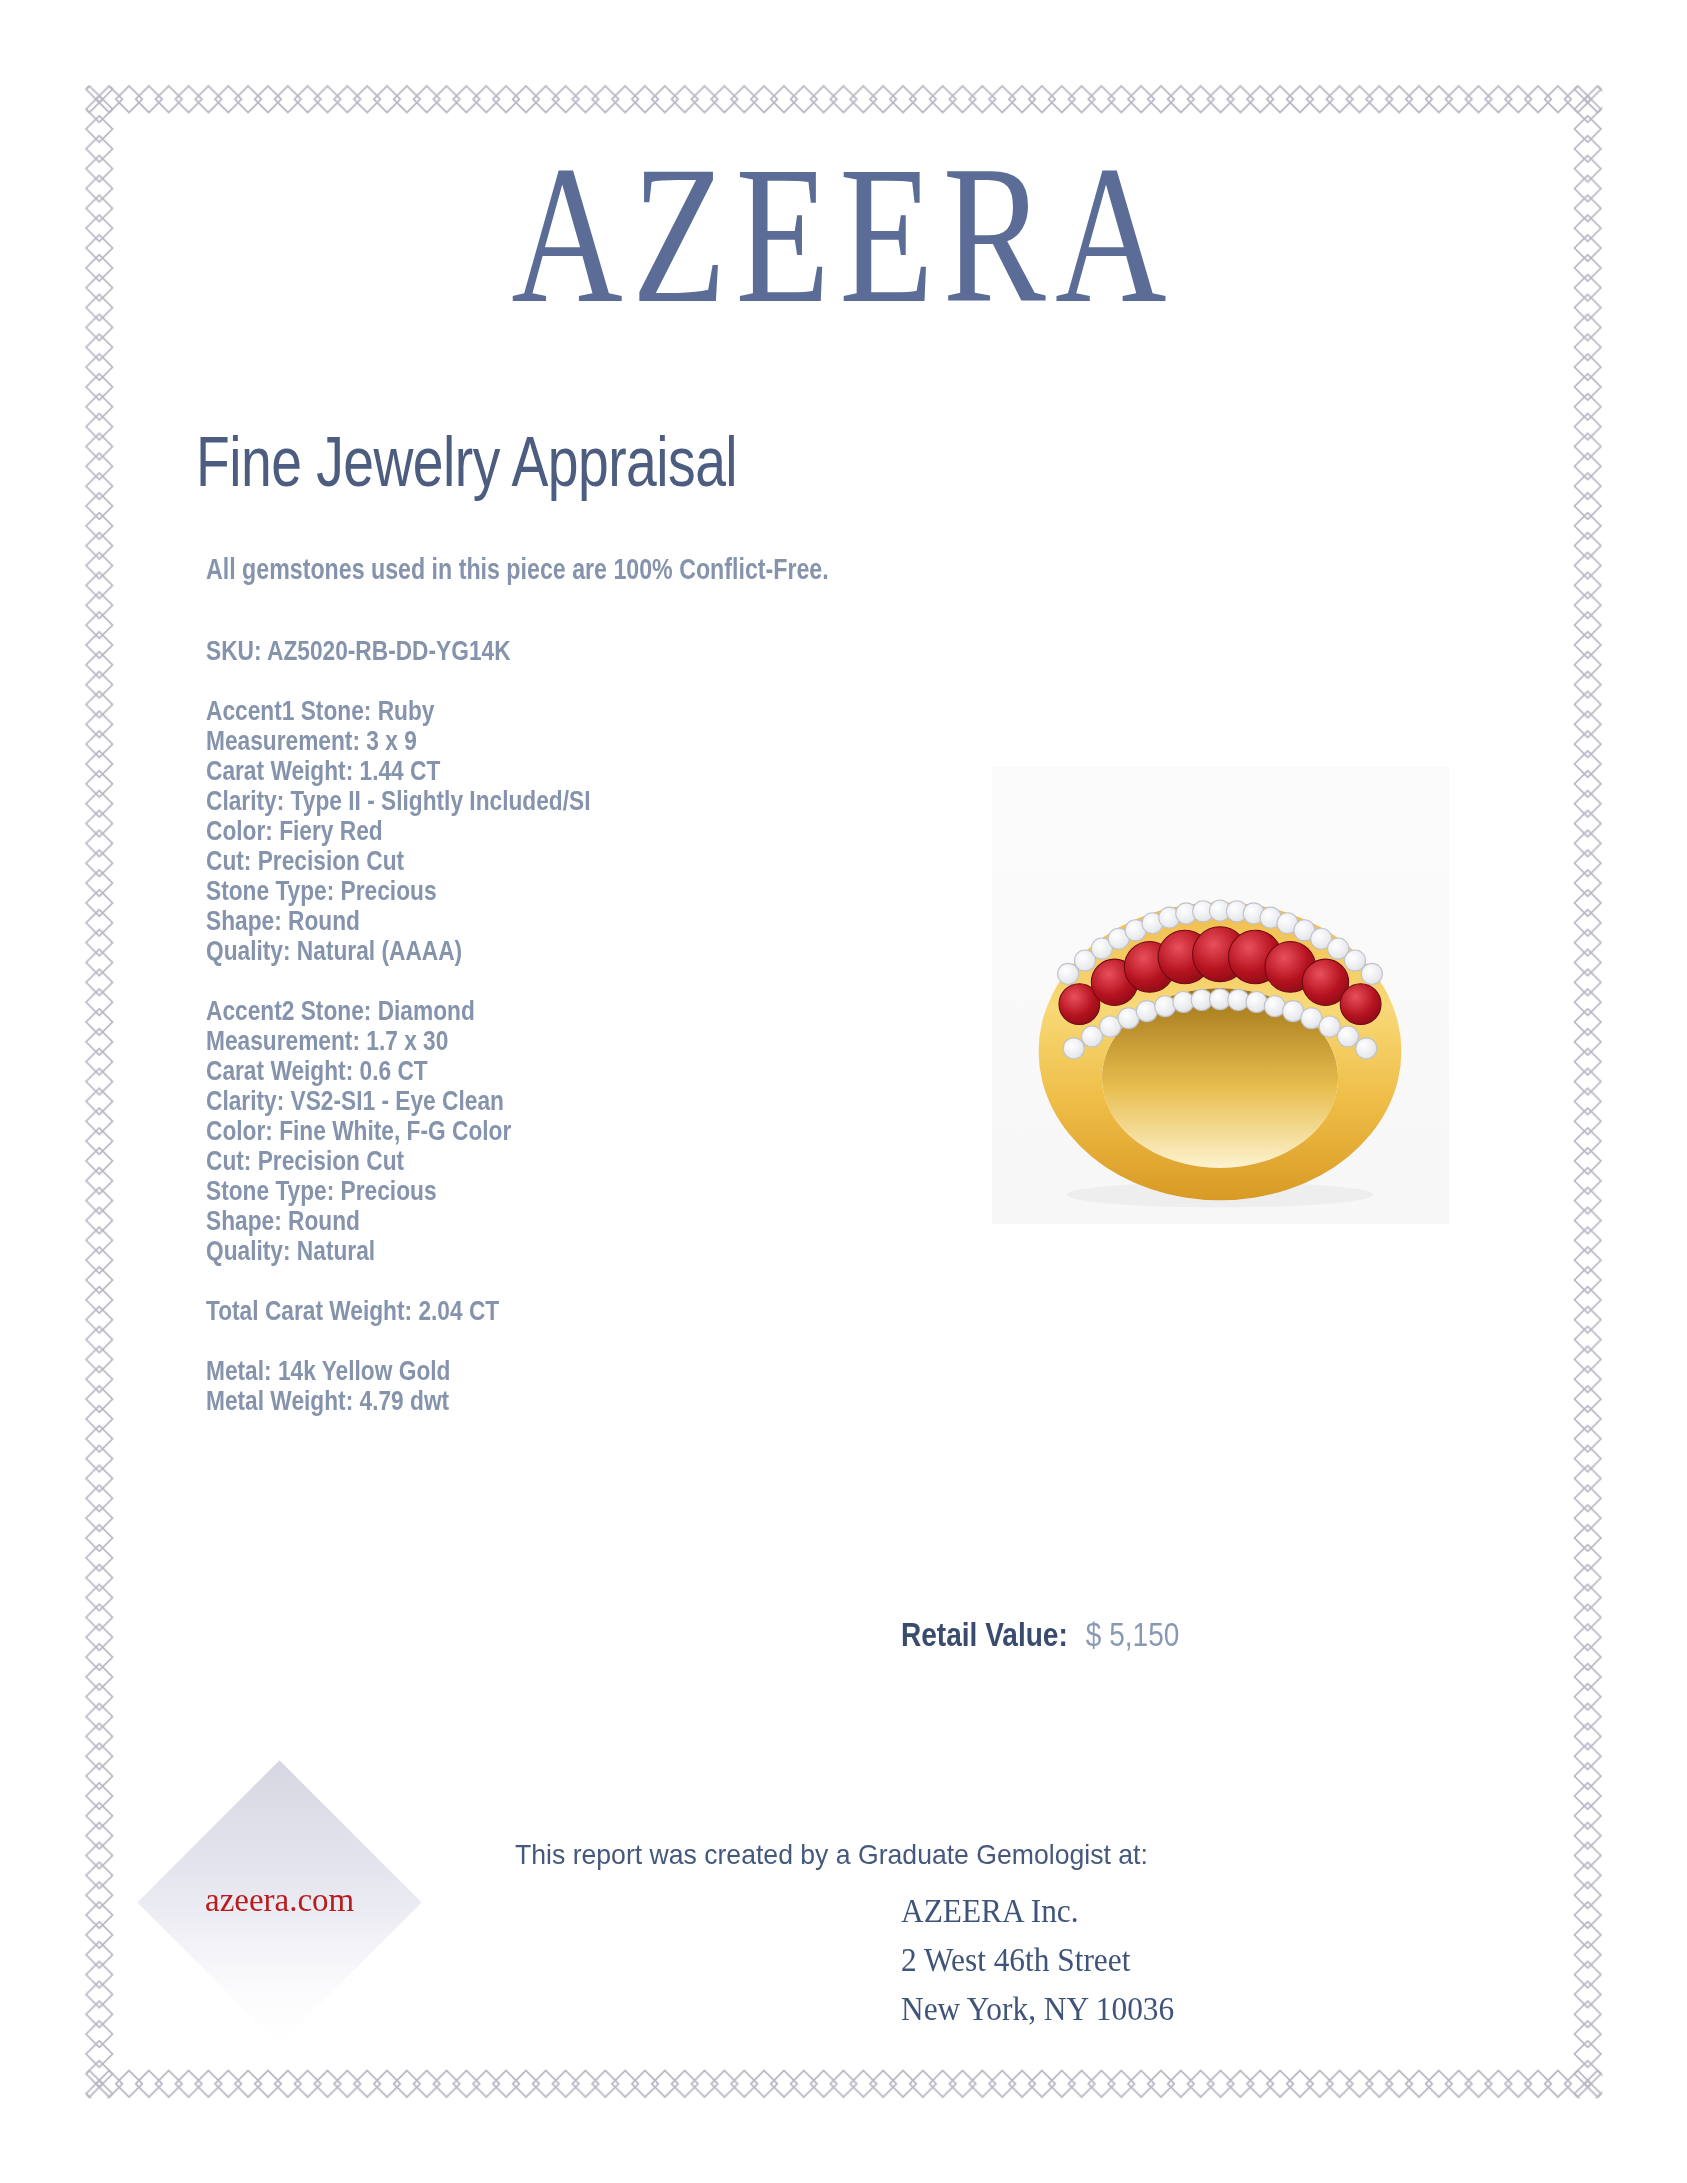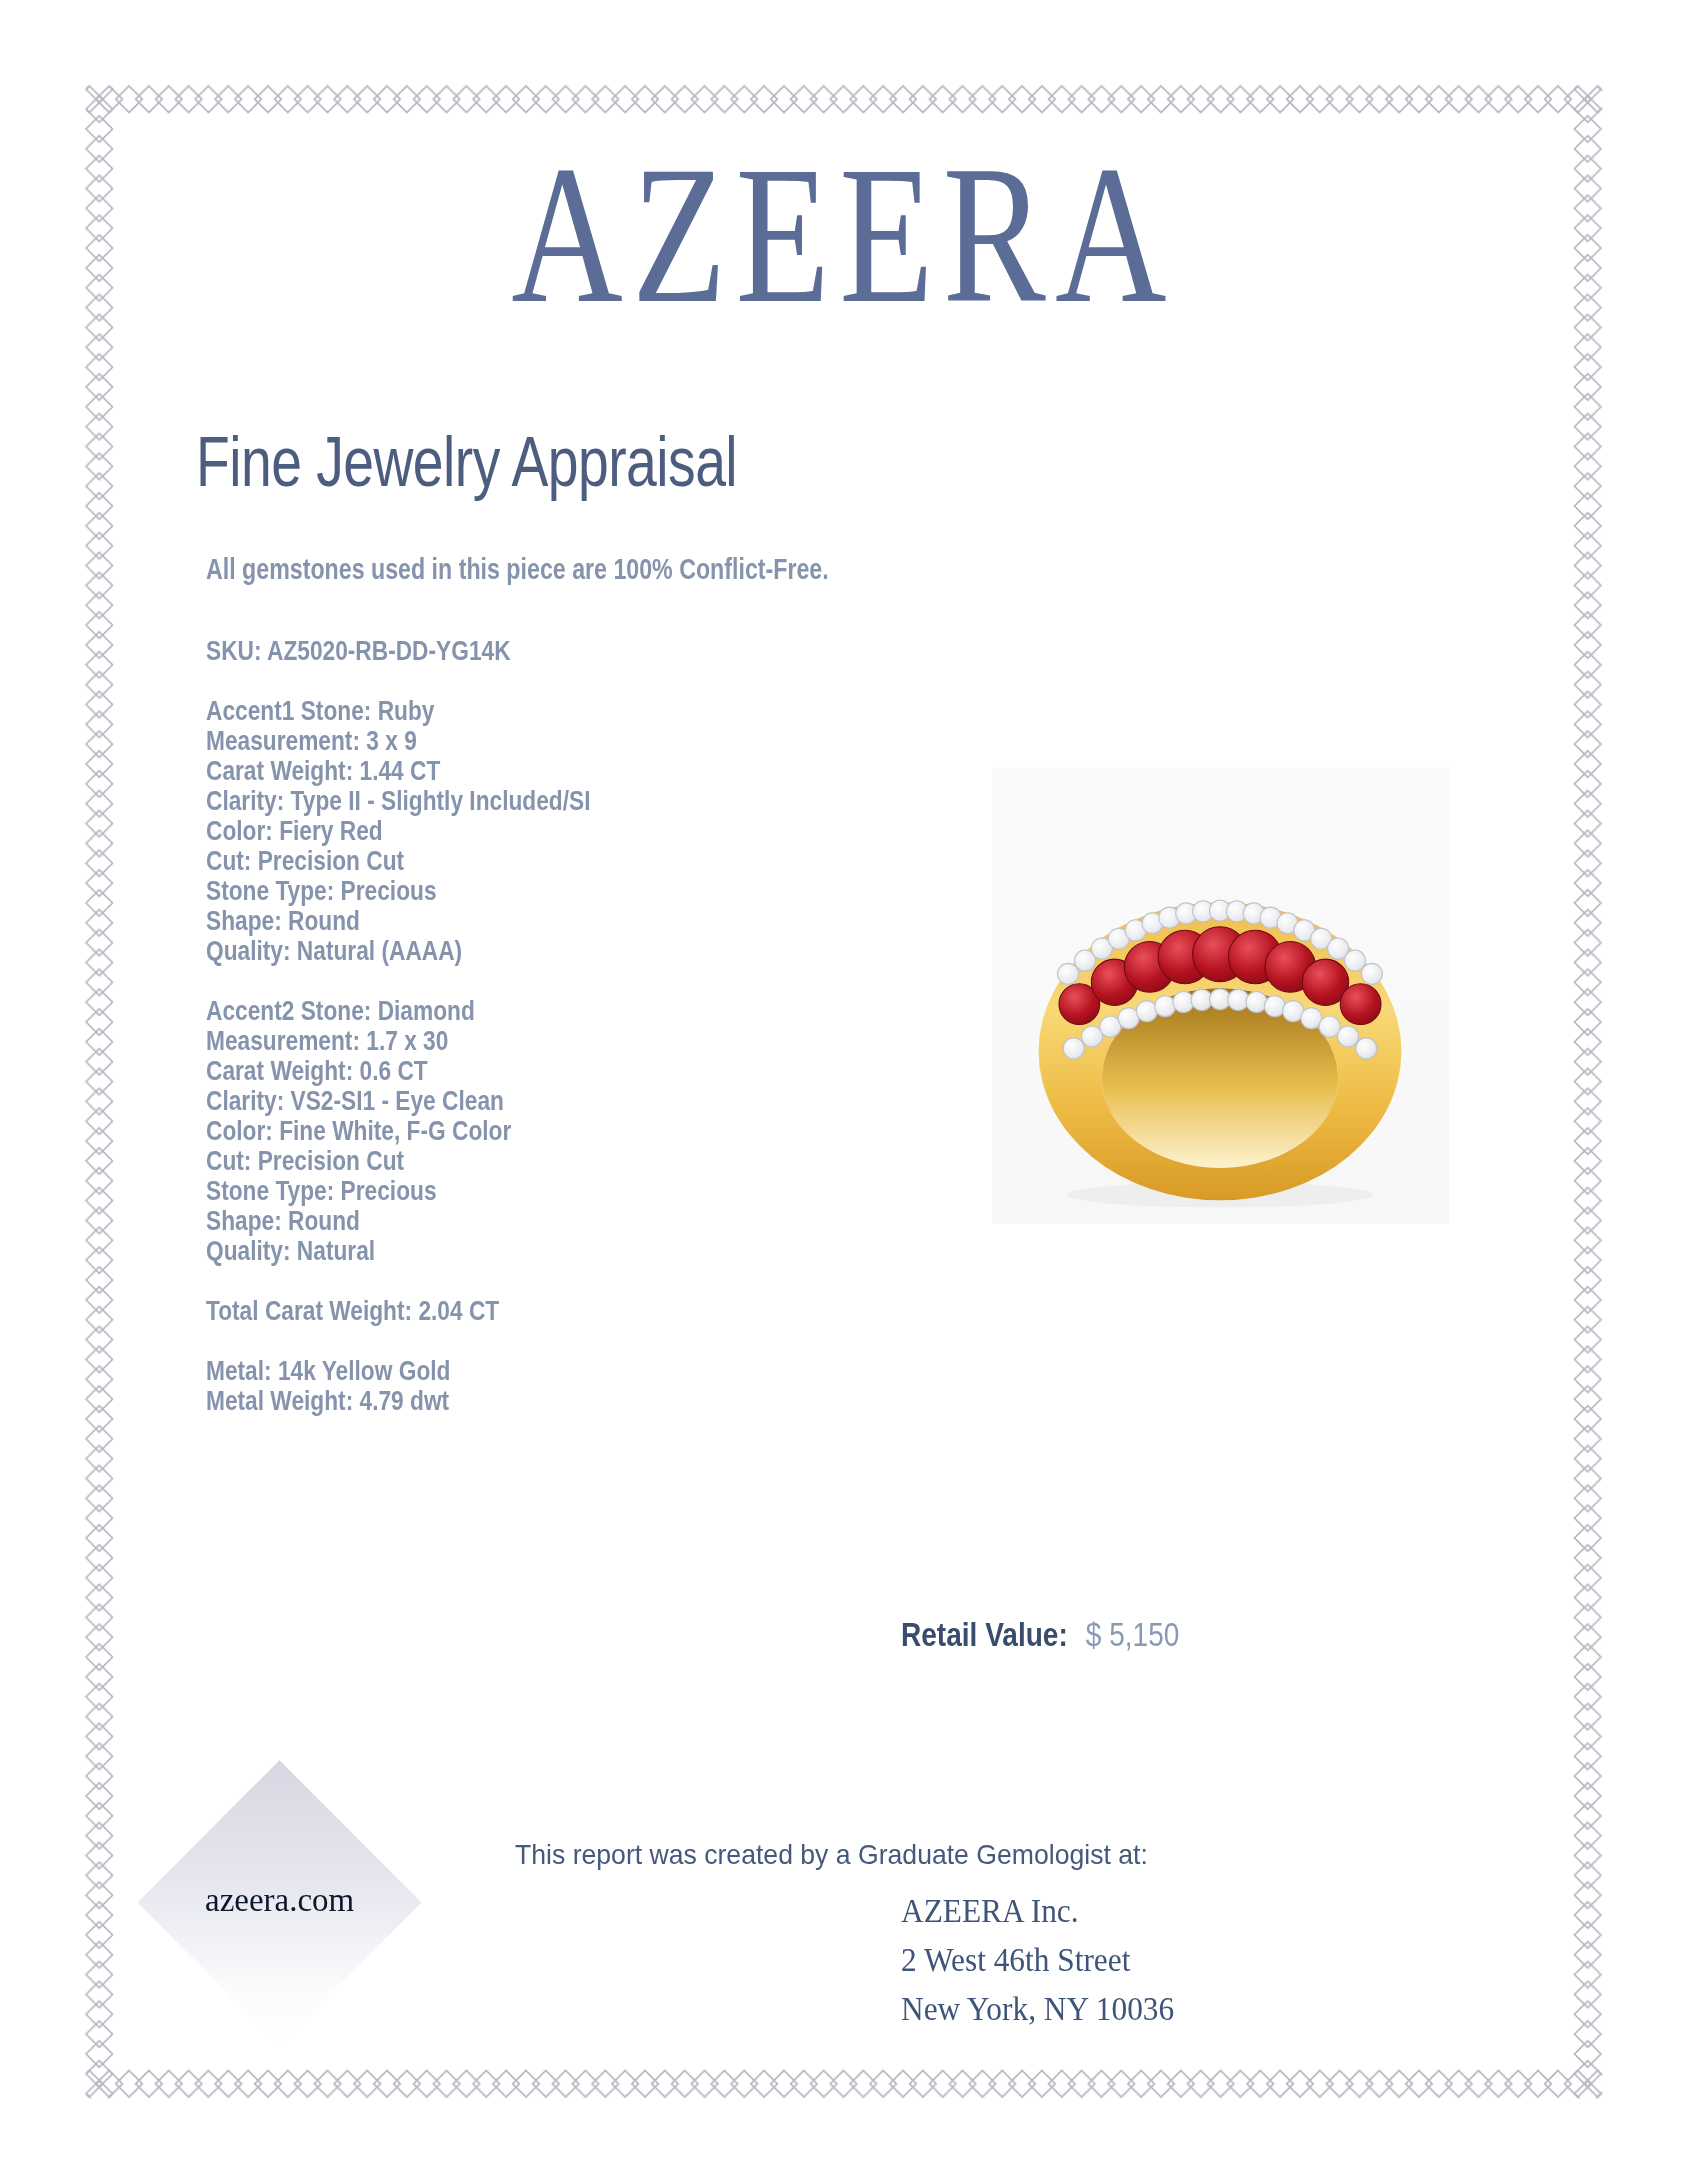--- a/index.html
+++ b/index.html
@@ -63,21 +63,21 @@
   .retail .val{font-weight:500;color:#8a99b3;margin-left:12px;}
 
   .watermark{
     position:absolute;left:179px;top:1802px;width:201px;height:201px;
     transform:rotate(45deg);
     background:linear-gradient(135deg,#d6d7e2 0%,#e4e5ee 40%,#fbfbfd 80%,#ffffff 100%);
   }
   .wm-text{
     position:absolute;left:205px;top:1884px;
     font-family:"Liberation Serif",serif;
-    font-size:33px;line-height:1;color:#0f172a;white-space:nowrap;
+    font-size:33px;line-height:1;color:#b91c1c;white-space:nowrap;
   }
 
   .report-note{
     position:absolute;left:515px;top:1841px;
     font-size:28px;line-height:1;font-weight:500;color:#45597d;
     transform:scaleX(0.95);transform-origin:left top;
     white-space:nowrap;
   }
   .address{
     position:absolute;left:901px;top:1887px;

